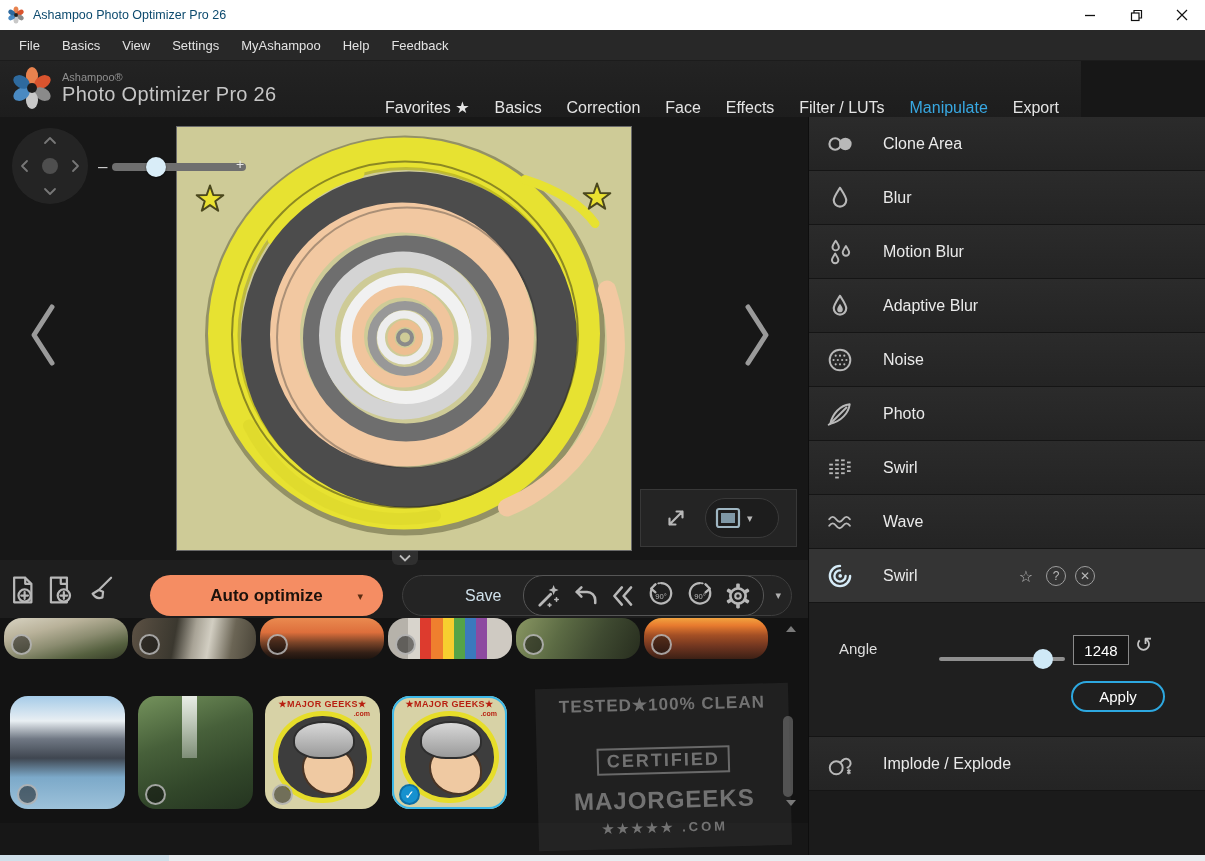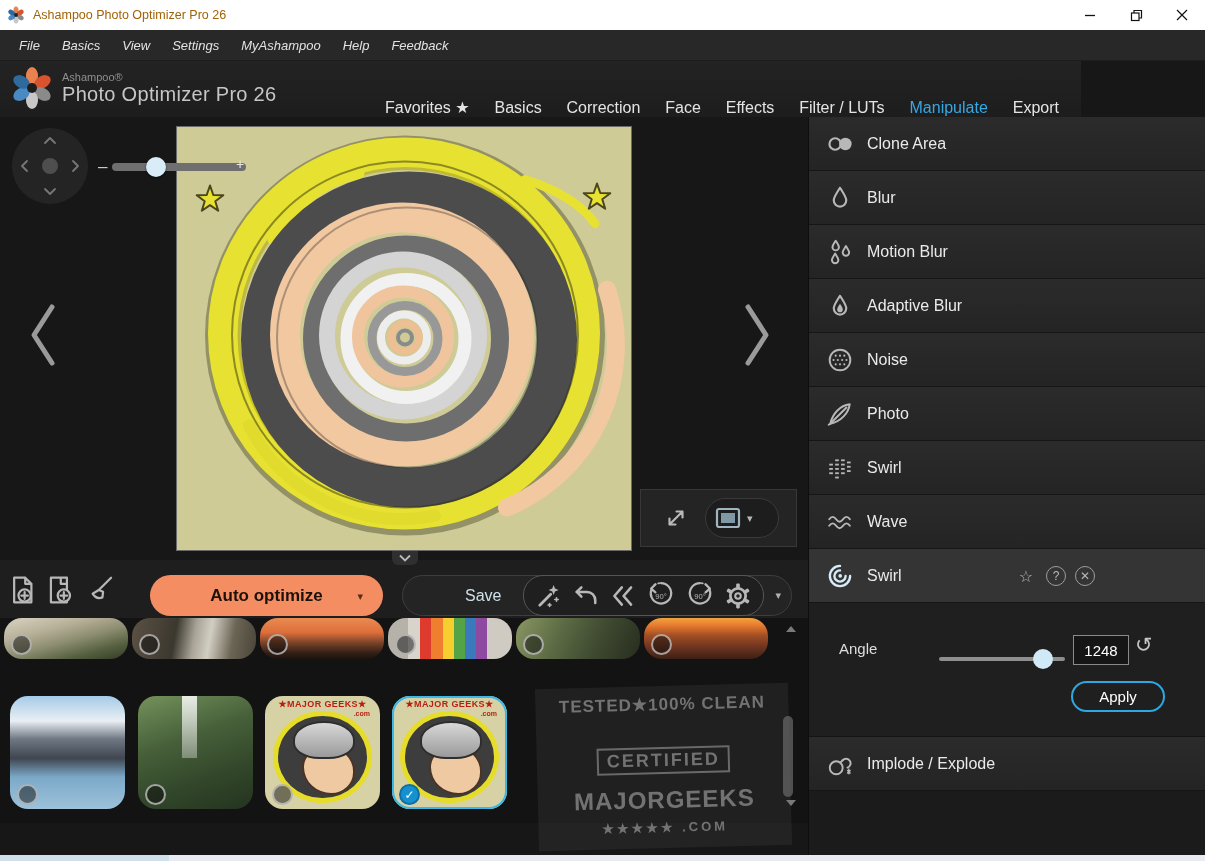--- a/index.html
+++ b/index.html
@@ -3,27 +3,27 @@
 <meta charset="utf-8">
 <style>
   * { margin:0; padding:0; box-sizing:border-box; }
   html,body { background:#000; }
   body { font-family:"Liberation Sans", sans-serif; }
   .app { position:relative; width:1205px; height:861px; background:#171717; overflow:hidden; }
 
   
   .titlebar { position:absolute; left:0; top:0; width:1205px; height:30px; background:#ffffff; display:flex; align-items:center; }
   .titlebar .appicon { margin-left:7px; width:18px; height:18px; }
-  .titlebar .title { margin-left:8px; font-size:12.5px; color:#a16207; }
+  .titlebar .title { margin-left:8px; font-size:12.5px; color:#0c4a6e; }
   .winbtns { margin-left:auto; display:flex; height:100%; }
   .winbtn { width:46px; height:100%; display:flex; align-items:center; justify-content:center; color:#111; font-size:13px; }
 
   
   .menubar { position:absolute; left:0; top:30px; width:1205px; height:31px; background:#282828; display:flex; align-items:center; padding-left:8px; border-bottom:1px solid #1c1c1c; }
-  .menubar span { color:#e2e2e2; font-size:13px; padding:0 11px;font-style:italic; }
+  .menubar span { color:#e2e2e2; font-size:13px; padding:0 11px; }
 
   
   .header { position:absolute; left:0; top:61px; width:1081px; height:56px; background:linear-gradient(#232323,#1d1d1d); }
   .brand { position:absolute; left:10px; top:5px; display:flex; align-items:center; }
   .brand svg { width:44px; height:44px; }
   .brandtext { margin-left:8px; }
   .brandtext .co { font-size:11px; color:#8f8f8f; }
   .brandtext .prod { font-size:20px; color:#c6c6c6; letter-spacing:.3px; }
   .tabs { position:absolute; left:385px; right:22px; top:0; height:56px; display:flex; align-items:flex-end; justify-content:space-between; }
   .tab { font-size:16px; color:#e4e4e4; white-space:nowrap; }
@@ -103,21 +103,21 @@
   .st-slider { position:absolute; left:702px; top:14px; width:93px; height:4px; background:#9aa0a4; border-radius:2px; }
   .st-thumb { position:absolute; left:727px; top:8px; width:16px; height:16px; border-radius:50%; background:#cfe9f7; }
 
   .bottomstrip { position:absolute; left:0; top:855px; width:1205px; height:6px; background:linear-gradient(90deg,#cfe0ea 0 14%,#e8ecf0 14% 100%); z-index:60; }
 
   
   .sidebar { position:absolute; left:808px; top:117px; width:397px; height:738px; background:#1b1b1b; border-left:1px solid #0e0e0e; }
   .srow { height:54px; background:linear-gradient(#2b2b2b,#242424); border-bottom:1px solid #151515; display:flex; align-items:center; position:relative; }
   .srow.selected { background:#343434; }
   .sicon { width:30px; margin-left:16px; display:flex; justify-content:center; }
-  .slabel { margin-left:12px; font-size:16px; color:#eaeaea; }
+  .slabel { margin-left:28px; font-size:16px; color:#eaeaea; }
   .sactions { position:absolute; left:206px; top:0; height:54px; display:flex; align-items:center; gap:9px; }
   .sact { color:#b8b8b8; font-size:16px; width:22px; height:22px; display:flex; align-items:center; justify-content:center; }
   .sact.circ { border:1.6px solid #9d9d9d; border-radius:50%; font-size:12px; width:20px; height:20px; }
   .panel { position:relative; height:134px; background:#1f1f1f; border-bottom:1px solid #141414; }
   .panel .plabel { position:absolute; left:30px; top:37px; font-size:15px; color:#dedede; }
   .panel .ptrack { position:absolute; left:130px; top:54px; width:126px; height:4px; background:#8f8f8f; border-radius:2px; }
   .panel .pthumb { position:absolute; left:224px; top:46px; width:20px; height:20px; border-radius:50%; background:#cfe9f7; }
   .panel .pvalue { position:absolute; left:264px; top:32px; width:56px; height:30px; background:#161616; border:1px solid #8a8a8a; color:#fff; font-size:15px; text-align:center; font-family:"Liberation Sans",sans-serif; }
   .panel .preset { position:absolute; left:326px; top:30px; font-size:21px; color:#c4c4c4; }
   .panel .apply { position:absolute; left:262px; top:78px; width:94px; height:31px; border-radius:16px; border:2px solid #2da8e0; background:transparent; color:#fff; font-size:15px; display:flex; align-items:center; justify-content:center; }

